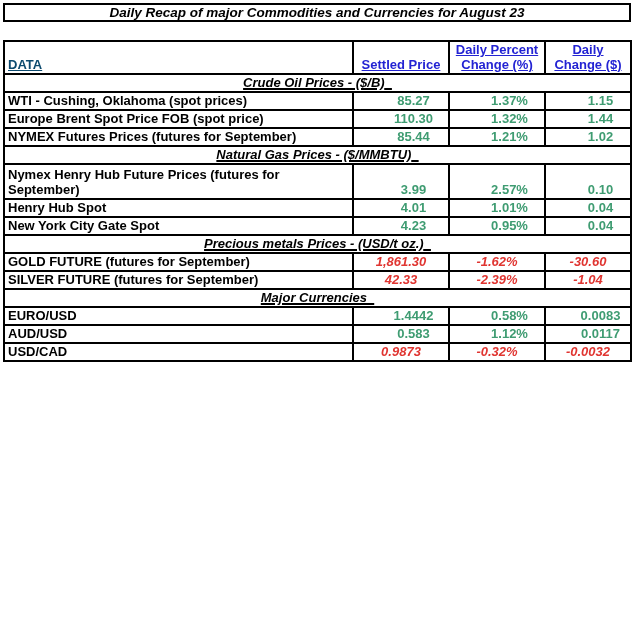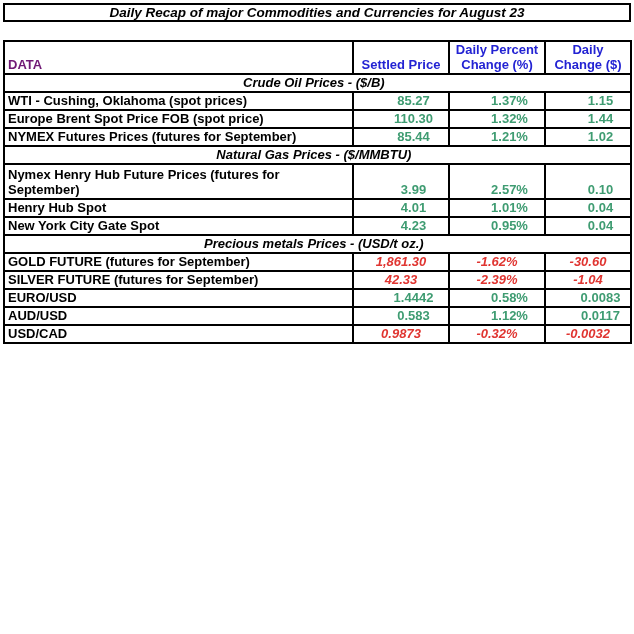--- a/index.html
+++ b/index.html
@@ -30,31 +30,32 @@
     border:2px solid #000;
     padding:0 3px 1px 3px;
     vertical-align:bottom;
     font-size:13px;line-height:15px;
     overflow:hidden;
   }
   tr.hdr{height:33px;}
   tr.sect{height:18px;}
   tr.row{height:17px;margin-left:29px;}
   tr.row-tall{height:35px;}
-  th{color:var(--hdr,#2323d3);text-align:center;font-weight:bold;}
-  th.data-col{color:#701a75;text-align:left;}
+  th{color:var(--hdr,#2323d3);text-align:center;font-weight:bold;text-decoration:underline;}
+  th.data-col{color:#0c4a6e;text-align:left;}
   td.label{text-align:left;}
   td.val{text-align:center;}
   tr.pos td.val{color:var(--pos,#3f9c72);padding-left:28px;}
   tr.neg td.val{color:var(--neg,#e03531);font-style:italic;}
   td.section{
     text-align:center;font-style:italic;
     border-left:2px solid #000;border-right:2px solid #000;
   }
   td.section .u{
+    text-decoration:underline;
     text-decoration-thickness:1.5px;
   }
   td.section .u::after{content:"\00a0\00a0";}
 </style>
 </head>
 <body>
 
 <div class="sheet">
 
   <div class="title-box">Daily Recap of major Commodities and Currencies for August 23</div>
@@ -128,20 +129,23 @@
       <td class="val">-1.62%</td>
       <td class="val">-30.60</td>
     </tr>
     <tr class="row neg">
       <td class="label">SILVER FUTURE (futures for  September)</td>
       <td class="val">42.33</td>
       <td class="val">-2.39%</td>
       <td class="val">-1.04</td>
     </tr>
 
+    <tr class="sect">
+      <td class="section" colspan="4"><span class="u">Major Currencies</span></td>
+    </tr>
     <tr class="row pos">
       <td class="label">EURO/USD</td>
       <td class="val">1.4442</td>
       <td class="val">0.58%</td>
       <td class="val">0.0083</td>
     </tr>
     <tr class="row pos">
       <td class="label">AUD/USD</td>
       <td class="val">0.583</td>
       <td class="val">1.12%</td>

